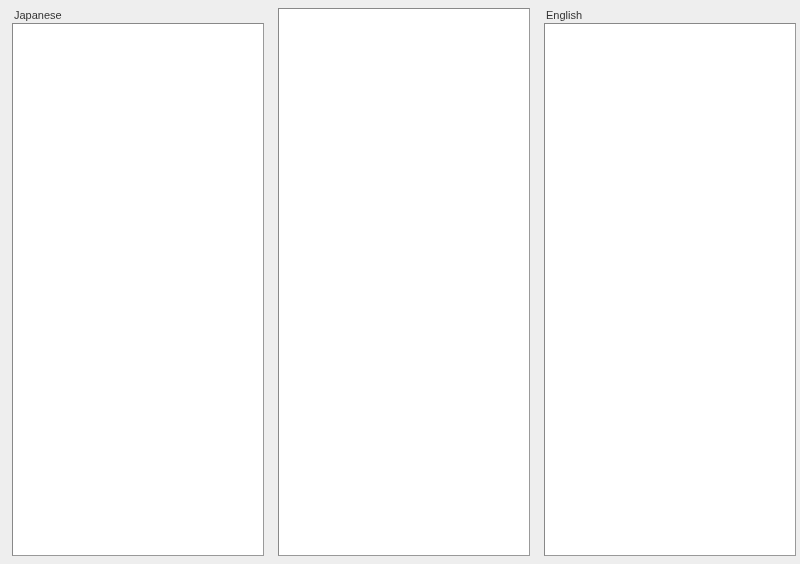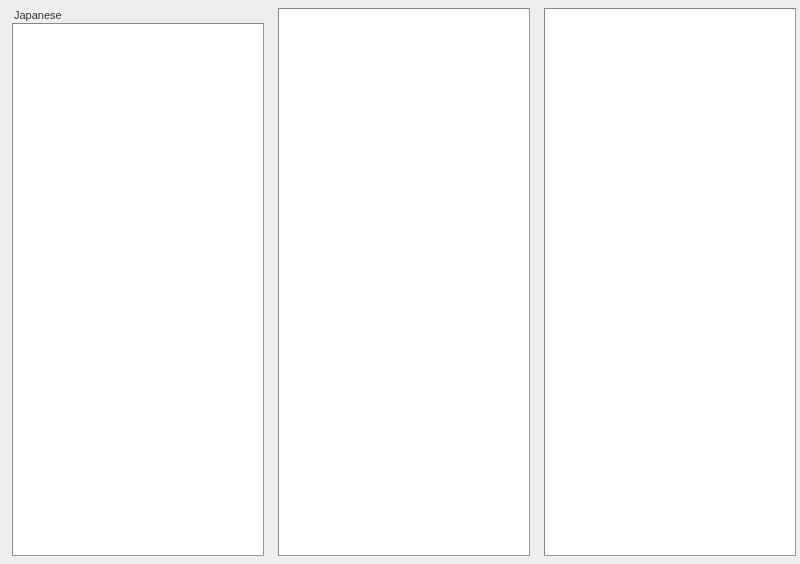--- a/index.html
+++ b/index.html
@@ -47,14 +47,15 @@
 <div class="column">
   <div class="column-label">Japanese</div>
   <textarea class="textarea" style=""></textarea>
 </div>
 
 <div class="column">
   <textarea class="textarea" style=""></textarea>
 </div>
 
 <div class="column">
+  <div class="column-label">English</div>
   <textarea class="textarea" style=""></textarea>
 </div>
 
 </body></html>

